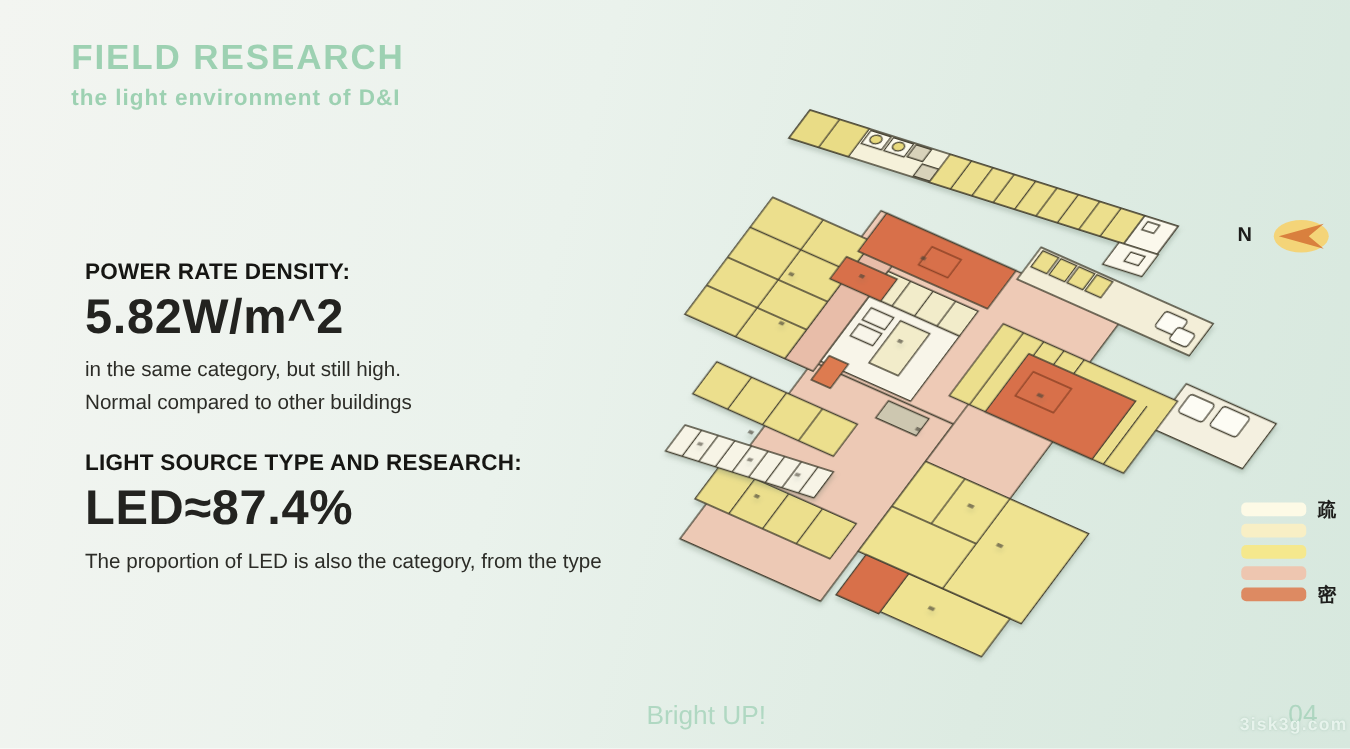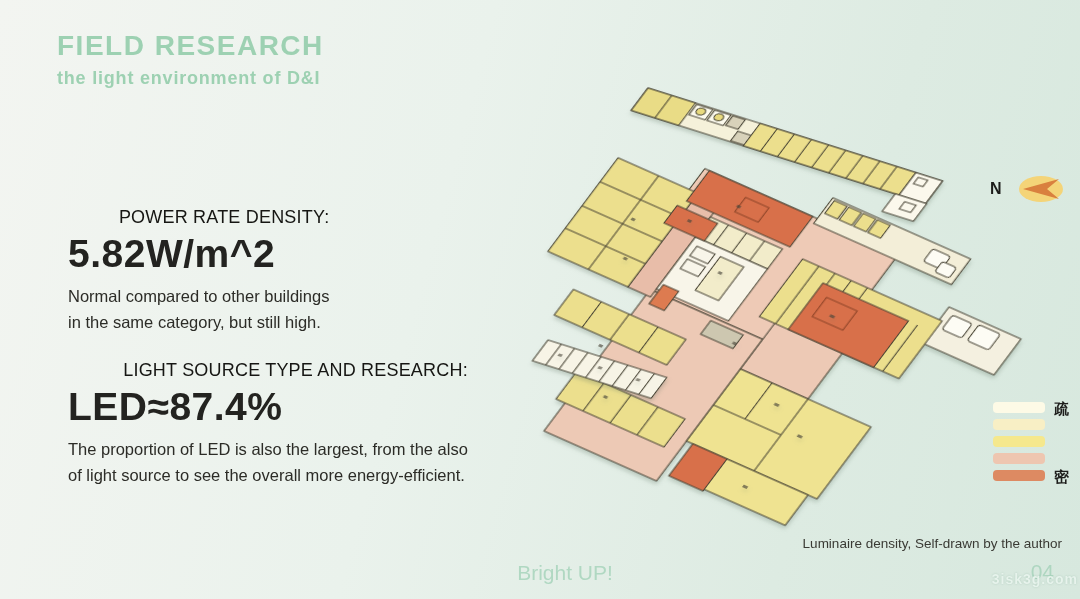--- a/index.html
+++ b/index.html
@@ -9,21 +9,21 @@
     font-family:"Liberation Sans",sans-serif;
   }
   
   .title-block{position:absolute;left:57px;top:30px;color:#9dd1b2;}
   .title-block h1{margin:0;font-size:28px;font-weight:700;letter-spacing:1.5px;}
   .title-block h2{margin:6px 0 0 0;font-size:18px;font-weight:700;letter-spacing:0.8px;}
   
   .section{position:absolute;left:68px;color:#2e2e29;}
   .sec1{top:207px;}
   .sec2{top:360px;}
-  .section .heading{font-size:18px;font-weight:400;color:#161613;letter-spacing:0.2px;text-align:right;}
+  .section .heading{font-size:18px;font-weight:700;color:#161613;letter-spacing:0.2px;}
   .section .bigvalue{font-size:39px;font-weight:700;color:#232320;margin-top:4px;letter-spacing:0.5px;}
   .section .para{margin-top:8px;font-size:16.5px;line-height:25.5px;color:#2c2c27;}
   
   .legend{position:absolute;left:993px;top:402px;display:flex;flex-direction:column;gap:6px;}
   .legend .sw{width:52px;height:11px;border-radius:4px;}
   .legend-label{position:absolute;font-size:15px;font-weight:700;color:#1e1e1c;line-height:15px;}
   .legend-label.top{left:1054px;top:401px;}
   .legend-label.bottom{left:1054px;top:469px;}
   
   .compass{position:absolute;left:985px;top:170px;width:80px;height:40px;}
@@ -135,31 +135,30 @@
 
   <div class="title-block">
     <h1>FIELD RESEARCH</h1>
     <h2>the light environment of D&amp;I</h2>
   </div>
 
   <div class="section sec1">
     <div class="heading">POWER RATE DENSITY:</div>
     <div class="bigvalue">5.82W/m^2</div>
     <div class="para">
+      <div>in the same category, but still high.</div>
       <div>Normal compared to other buildings</div>
-      <div>in the same category, but still high.</div>
     </div>
   </div>
 
   <div class="section sec2">
     <div class="heading">LIGHT SOURCE TYPE AND RESEARCH:</div>
     <div class="bigvalue">LED≈87.4%</div>
     <div class="para">
-      <div>The proportion of LED is also the largest, from the also</div>
-      <div>of light source to see the overall more energy-efficient.</div>
+      <div>The proportion of LED is also the category, from the type</div>
     </div>
   </div>
 
   <div class="compass">
     <span class="n">N</span>
     <svg width="58" height="34">
       <ellipse cx="34" cy="17" rx="22" ry="13" fill="#f4d478"></ellipse>
       <polygon points="52,7 16,17 52,27 40,17" fill="#d9803e"></polygon>
     </svg>
   </div>
@@ -167,19 +166,18 @@
   <div class="legend">
     <div class="sw" style="background: rgb(253, 250, 230);"></div>
     <div class="sw" style="background: rgb(248, 239, 197);"></div>
     <div class="sw" style="background: rgb(245, 232, 141);"></div>
     <div class="sw" style="background: rgb(238, 198, 176);"></div>
     <div class="sw" style="background: rgb(221, 138, 98);"></div>
   </div>
   <div class="legend-label top">疏</div>
   <div class="legend-label bottom">密</div>
 
-  <div class="caption">Luminaire density, Self-drawn by the author</div>
 
   <div class="footer-center">Bright UP!</div>
   <div class="footer-page">04</div>
   <div class="watermark">3isk3g.com</div>
 
 </div>
 
 </body></html>

